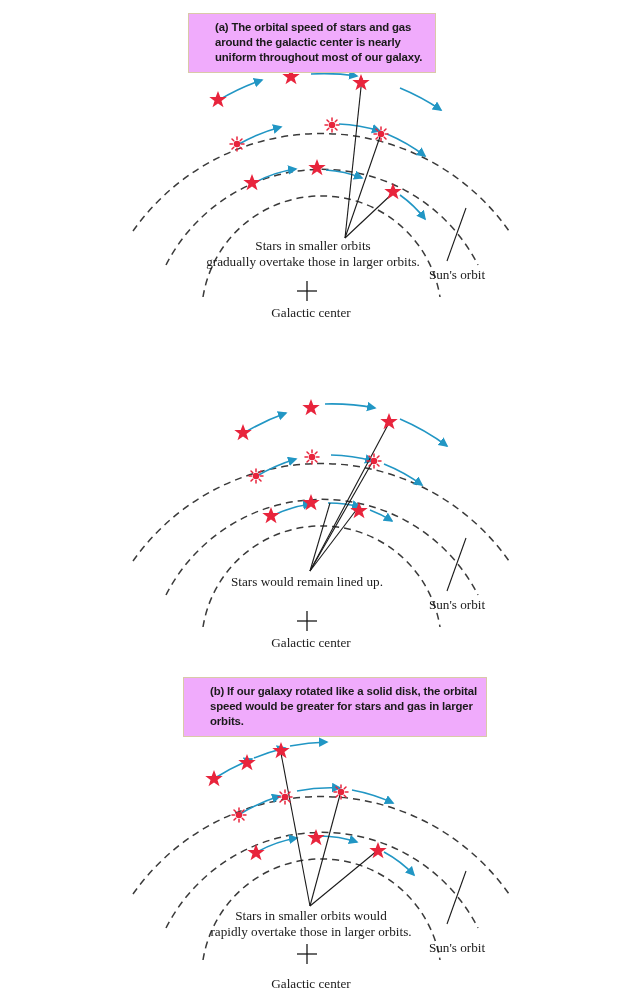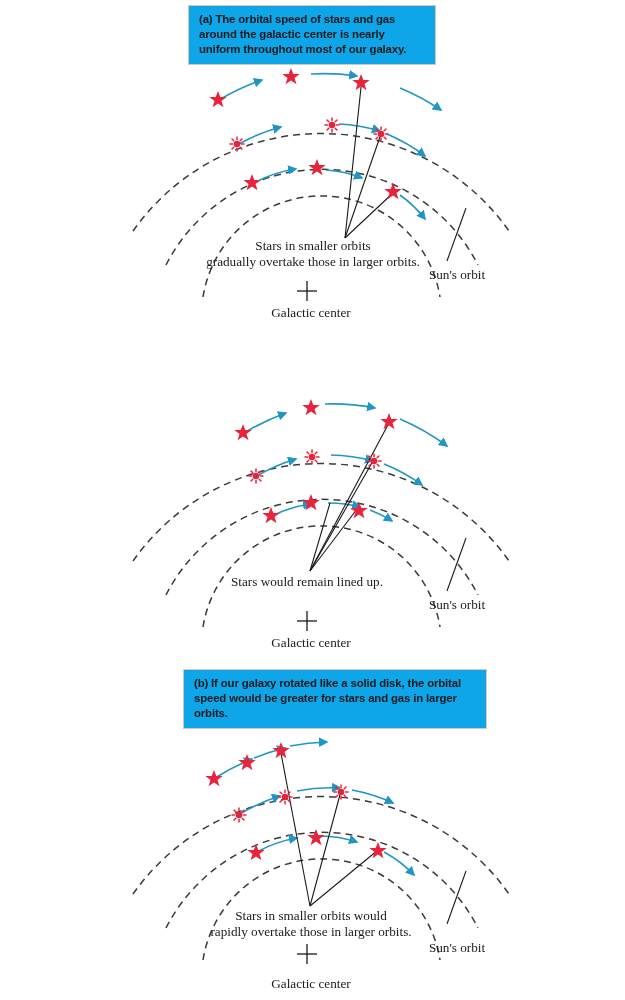--- a/index.html
+++ b/index.html
@@ -20,29 +20,30 @@
     width: 625px;
     height: 333px;
   }
   #panel-a { top: 0; }
   #panel-b { top: 333px; }
   #panel-c { top: 666px; text-align: center; }
 
   .caption-box {
     position: absolute;
     box-sizing: border-box;
-    background: #0ea5e9;
+    background: #f0abfc;
     border: 1px solid #d9c9a8;
-    padding: 6px 9px 7px 10px;
+    padding: 6px 9px 7px 26px;
     font-family: "Liberation Sans", sans-serif;
     font-size: 11.4px;
     line-height: 1.33;
     color: #1a1a1a;
     font-weight: 600;
     letter-spacing: -0.15px;
+    margin-top: 8px;
   }
   #caption-a { left: 188px; top: 5px; width: 248px; }
   #caption-b { left: 183px; top: 336px; width: 304px; }
 
   .diagram-svg {
     position: absolute;
     left: 0;
     top: 0;
     width: 625px;
     height: 333px;

